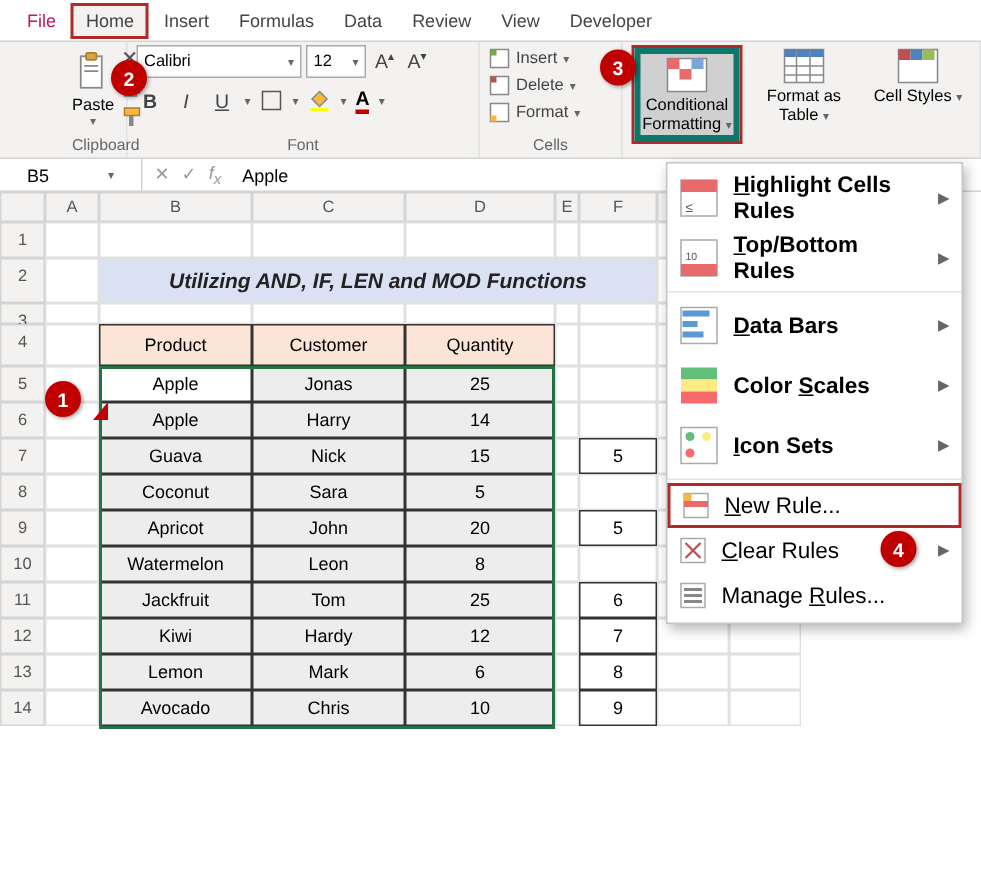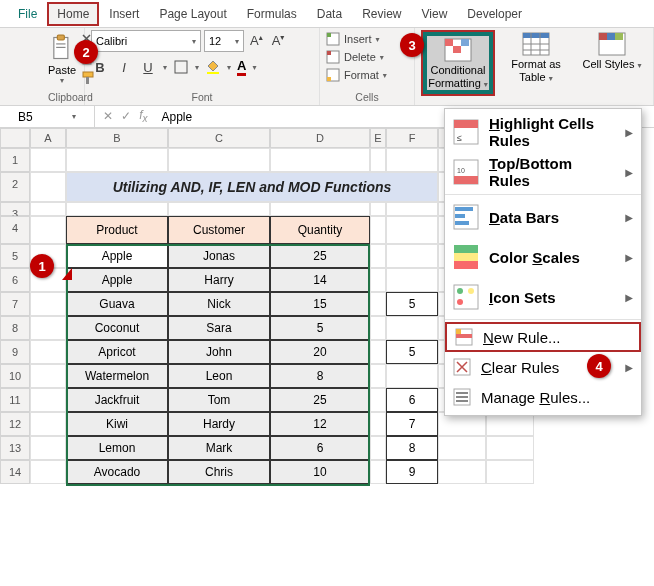--- a/index.html
+++ b/index.html
@@ -2,21 +2,21 @@
 <html><head>
 <meta charset="utf-8">
 <style>
 * { box-sizing: border-box; margin: 0; padding: 0; font-family: 'Segoe UI', Tahoma, sans-serif; }
 body { background: #fff; width: 654px; height: 586px; overflow: hidden; position: relative; font-size: 12px; }
 
 
 .tabs { display: flex; align-items: center; height: 28px; background: #fff; border-bottom: 1px solid #d4d4d4; padding-left: 8px; }
 .tabs .tab { padding: 5px 10px; color: #444; cursor: pointer; font-size: 12px; }
 .tabs .tab.active { background: #f3f2f1; }
-.tabs .tab.file { color: #0f766e; font-weight: 400; }
+.tabs .tab.file { color: #be185d; font-weight: 400; }
 .home-box { border: 2.5px solid #b02a2a; padding: 3px 8px !important; }
 
 
 .ribbon { display: flex; height: 78px; background: #f3f2f1; border-bottom: 1px solid #d4d4d4; }
 .group { border-right: 1px solid #e1e1e1; padding: 2px 6px 0 6px; display: flex; flex-direction: column; position: relative; }
 .group-label { text-align: center; font-size: 10.5px; color: #666; padding: 2px 0; margin-top: auto; }
 
 .clipboard-group { width: 85px; padding-left: 48px; }
 .clipboard-body { display: flex; gap: 4px; flex: 1; }
 .paste-btn { display: flex; flex-direction: column; align-items: center; justify-content: center; width: 40px; }
@@ -98,21 +98,20 @@
 
 .dd { font-size: 8px; color: #666; }
 </style>
 </head>
 <body>
 
 <div class="tabs">
   <div class="tab file">File</div>
   <div class="tab active home-box">Home</div>
   <div class="tab">Insert</div>
-  <div class="tab">Page Layout</div>
   <div class="tab">Formulas</div>
   <div class="tab">Data</div>
   <div class="tab">Review</div>
   <div class="tab">View</div>
   <div class="tab">Developer</div>
 </div>
 
 <div class="ribbon">
   <div class="group clipboard-group">
     <div class="clipboard-body">

